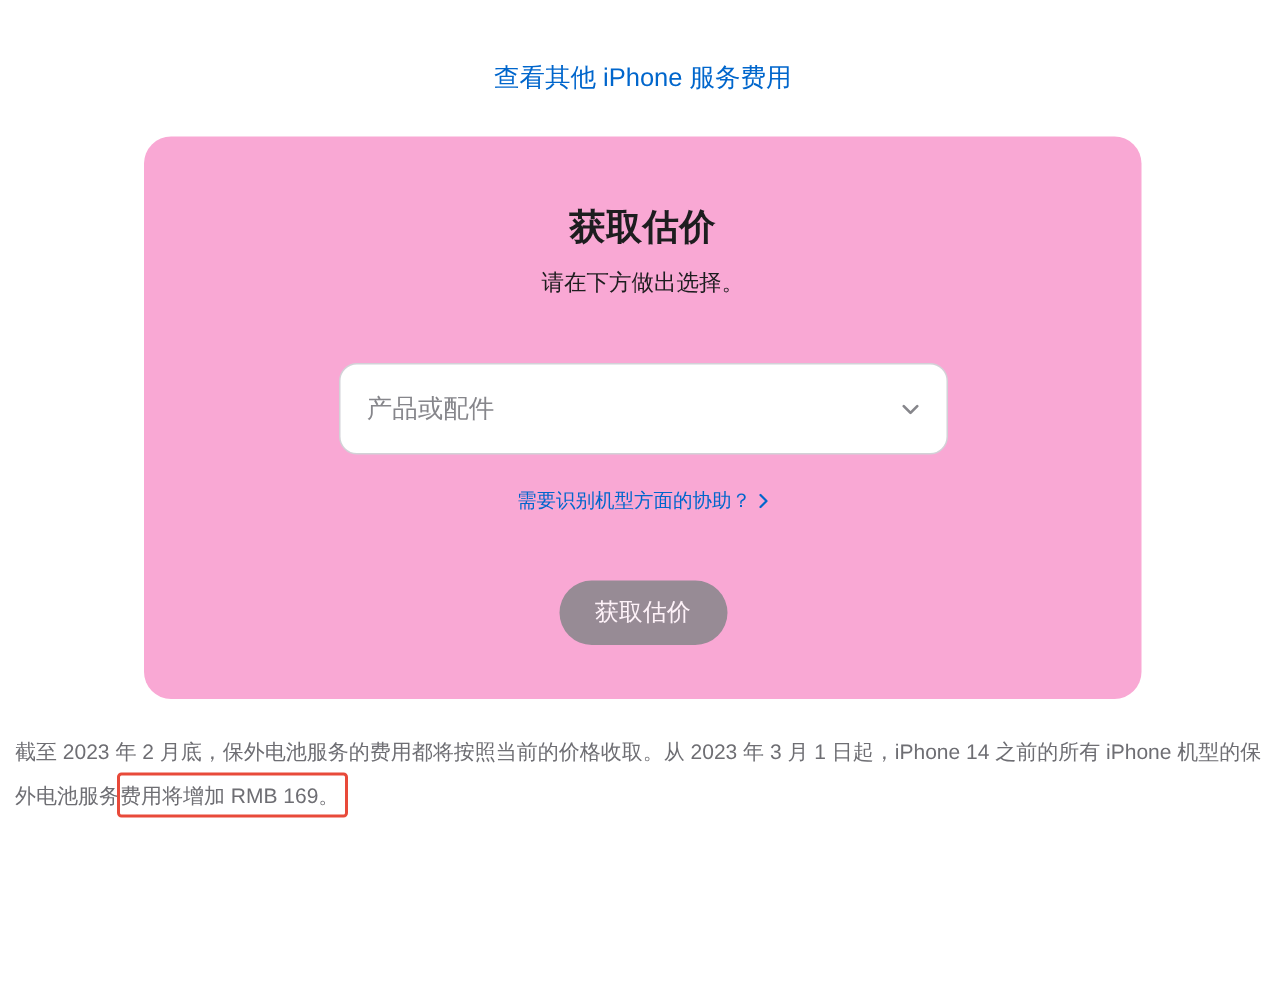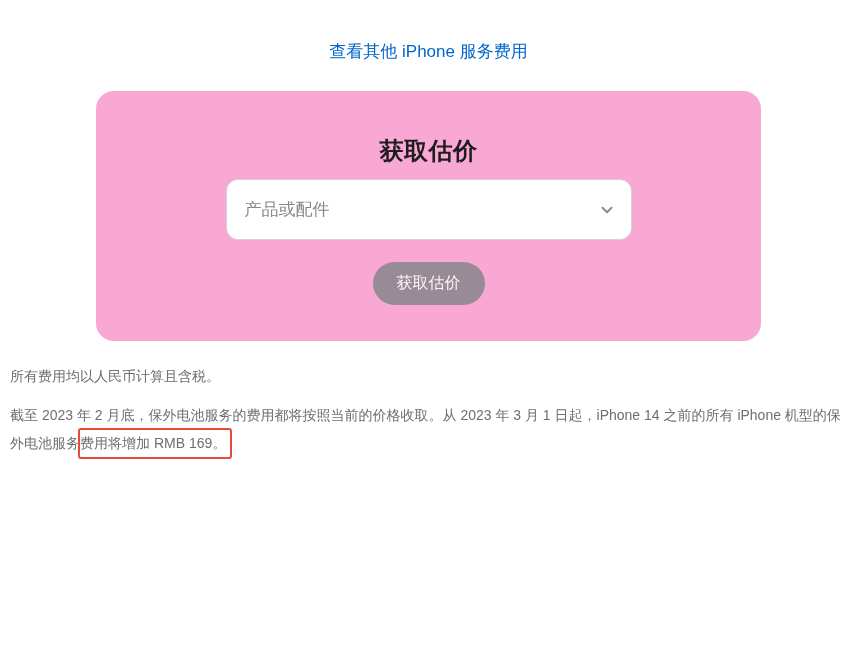--- a/index.html
+++ b/index.html
@@ -111,35 +111,43 @@
   </style>
 </head>
 <body>
 
 <div class="top-link">
   <a href="#">查看其他 iPhone 服务费用</a>
 </div>
 
 <div class="card">
   <div class="card-title">获取估价</div>
+  <div class="card-sub">请在下方做出选择。</div>
 
   <div class="select-wrap">
     <div class="select-box">
       <span>产品或配件</span>
     </div>
     <span class="chevron">
       <svg viewBox="0 0 24 24" fill="none" stroke="currentColor" stroke-width="2.4" stroke-linecap="round" stroke-linejoin="round">
           <polyline points="6 9 12 15 18 9"></polyline>
         </svg>
     </span>
   </div>
 
 
+  <div class="help-link">
+    <a href="#">
+      <span>需要识别机型方面的协助？</span>
+      <svg viewBox="0 0 6 10" fill="none" stroke="#0066cc" stroke-width="1.5" stroke-linecap="round" stroke-linejoin="round">
+          <polyline points="1 1 5 5 1 9"></polyline>
+        </svg>
+    </a>
+  </div>
 
   <button class="cta-btn">获取估价</button>
 </div>
 
 <div class="foot-text">
-  <p>所有费用均以人民币计算且含税。</p>
   <p>
     <span>截至 2023 年 2 月底，保外电池服务的费用都将按照当前的价格收取。从 2023 年 3 月 1 日起，iPhone 14 之前的所有 iPhone 机型的保外电池服务</span><span class="ann-mark">费用将增加 RMB 169。</span>
   </p>
 </div>
 
 </body></html>

